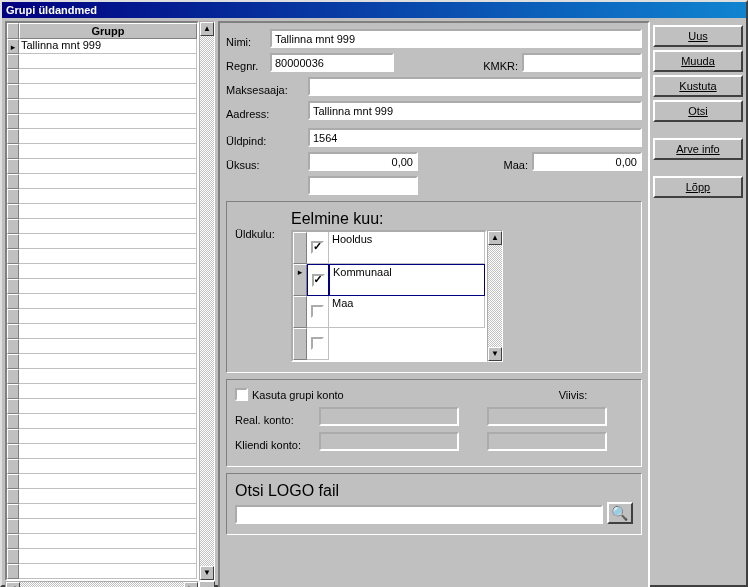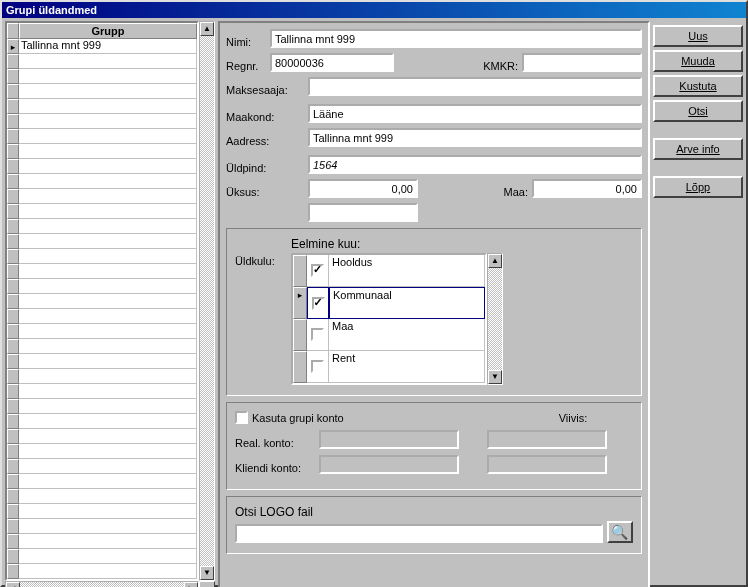--- a/index.html
+++ b/index.html
@@ -229,21 +229,21 @@
   }
   .cb.checked::after {
     content: "✓";
     position: absolute;
     top: -3px; left: 0;
     font-size: 11px;
     font-weight: bold;
   }
 
   .fieldset-label {
-    font-size: 12px;
+    font-size: 16px;
     margin-bottom: 2px;
   }
 
   .browse-btn {
     width: 26px;
     height: 22px;
     border: 2px solid;
     border-color: #fff #404040 #404040 #fff;
     background: #c0c0c0;
     display: flex;
@@ -445,33 +445,29 @@
         <span style="flex:1"></span>
         <span class="label">KMKR:</span>
         <input class="input" style="width: 120px;" value="">
       </div>
 
       <div class="field-row">
         <span class="label label-w">Maksesaaja:</span>
         <input class="input" style="flex: 1 1 0%;" value="">
       </div>
 
-      <div class="field-row" style="margin-top:8px">
-        <span class="label label-w">Maakond:</span>
-        <input class="input" style="flex: 1 1 0%;" value="Lääne">
-      </div>
 
       <div class="field-row">
         <span class="label label-w">Aadress:</span>
         <input class="input" style="flex: 1 1 0%;" value="Tallinna mnt 999">
       </div>
 
       <div class="field-row" style="margin-top:8px">
         <span class="label label-w">Üldpind:</span>
-        <input class="input" style="flex: 1 1 0%; font-style: italic;" value="1564">
+        <input class="input" style="flex: 1 1 0%;" value="1564">
       </div>
 
       <div class="field-row">
         <span class="label label-w">Üksus:</span>
         <input class="input input-right" style="width: 110px;" value="0,00">
         <span style="flex:1"></span>
         <span class="label">Maa:</span>
         <input class="input input-right" style="width: 110px;" value="0,00">
       </div>
 
@@ -506,21 +502,20 @@
                     <div class="sg-check">
                       <span class="cb"></span>
                     </div>
                     <div class="sg-label">Maa</div>
                   </div>
                   <div class="sg-row">
                     <div class="sg-handle"></div>
                     <div class="sg-check">
                       <span class="cb"></span>
                     </div>
-                    <div class="sg-label">Rent</div>
                   </div>
                 </div>
               <div class="sg-vscroll">
                 <div class="sbtn">▲</div>
                 <div class="sspace"></div>
                 <div class="sbtn">▼</div>
               </div>
             </div>
           </div>
         </div>

